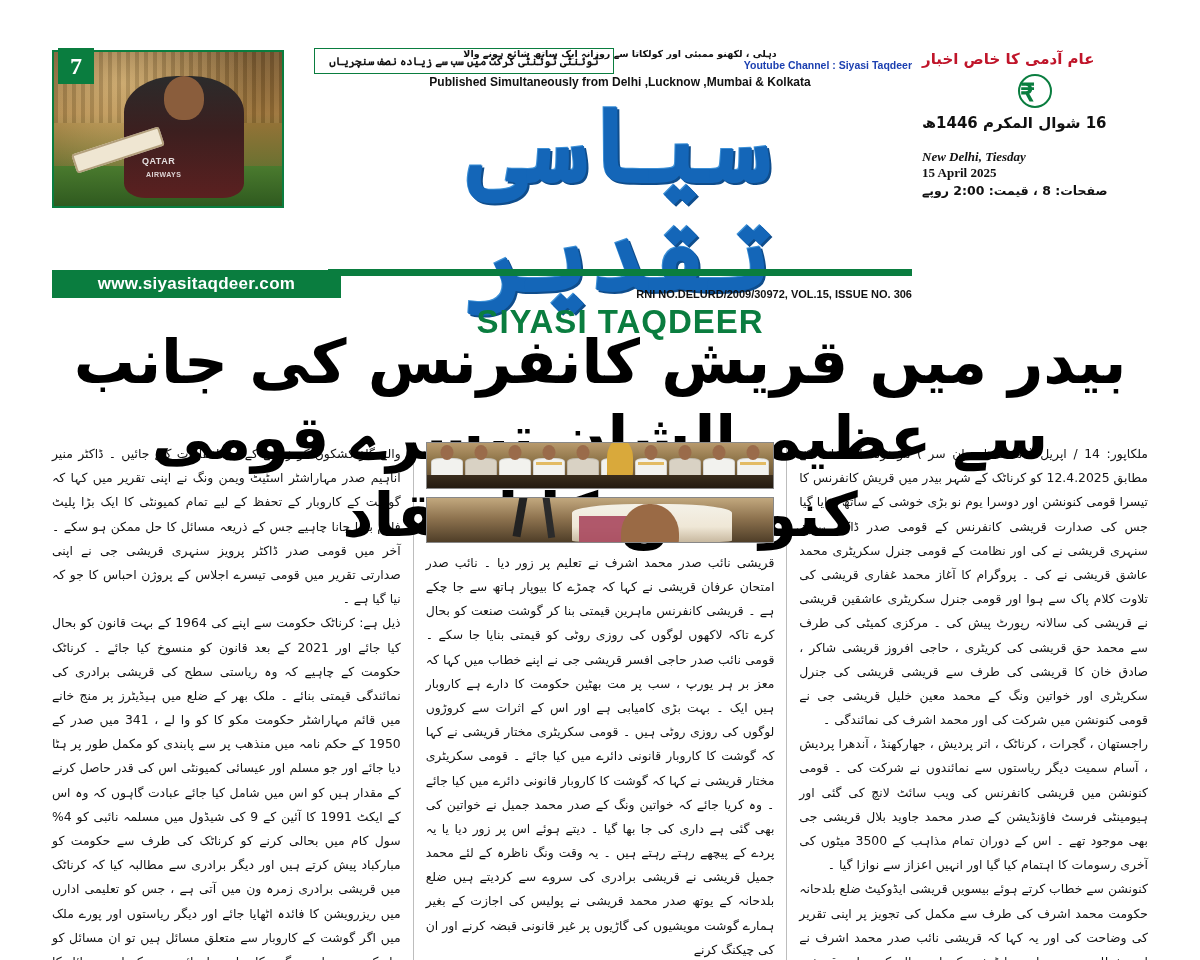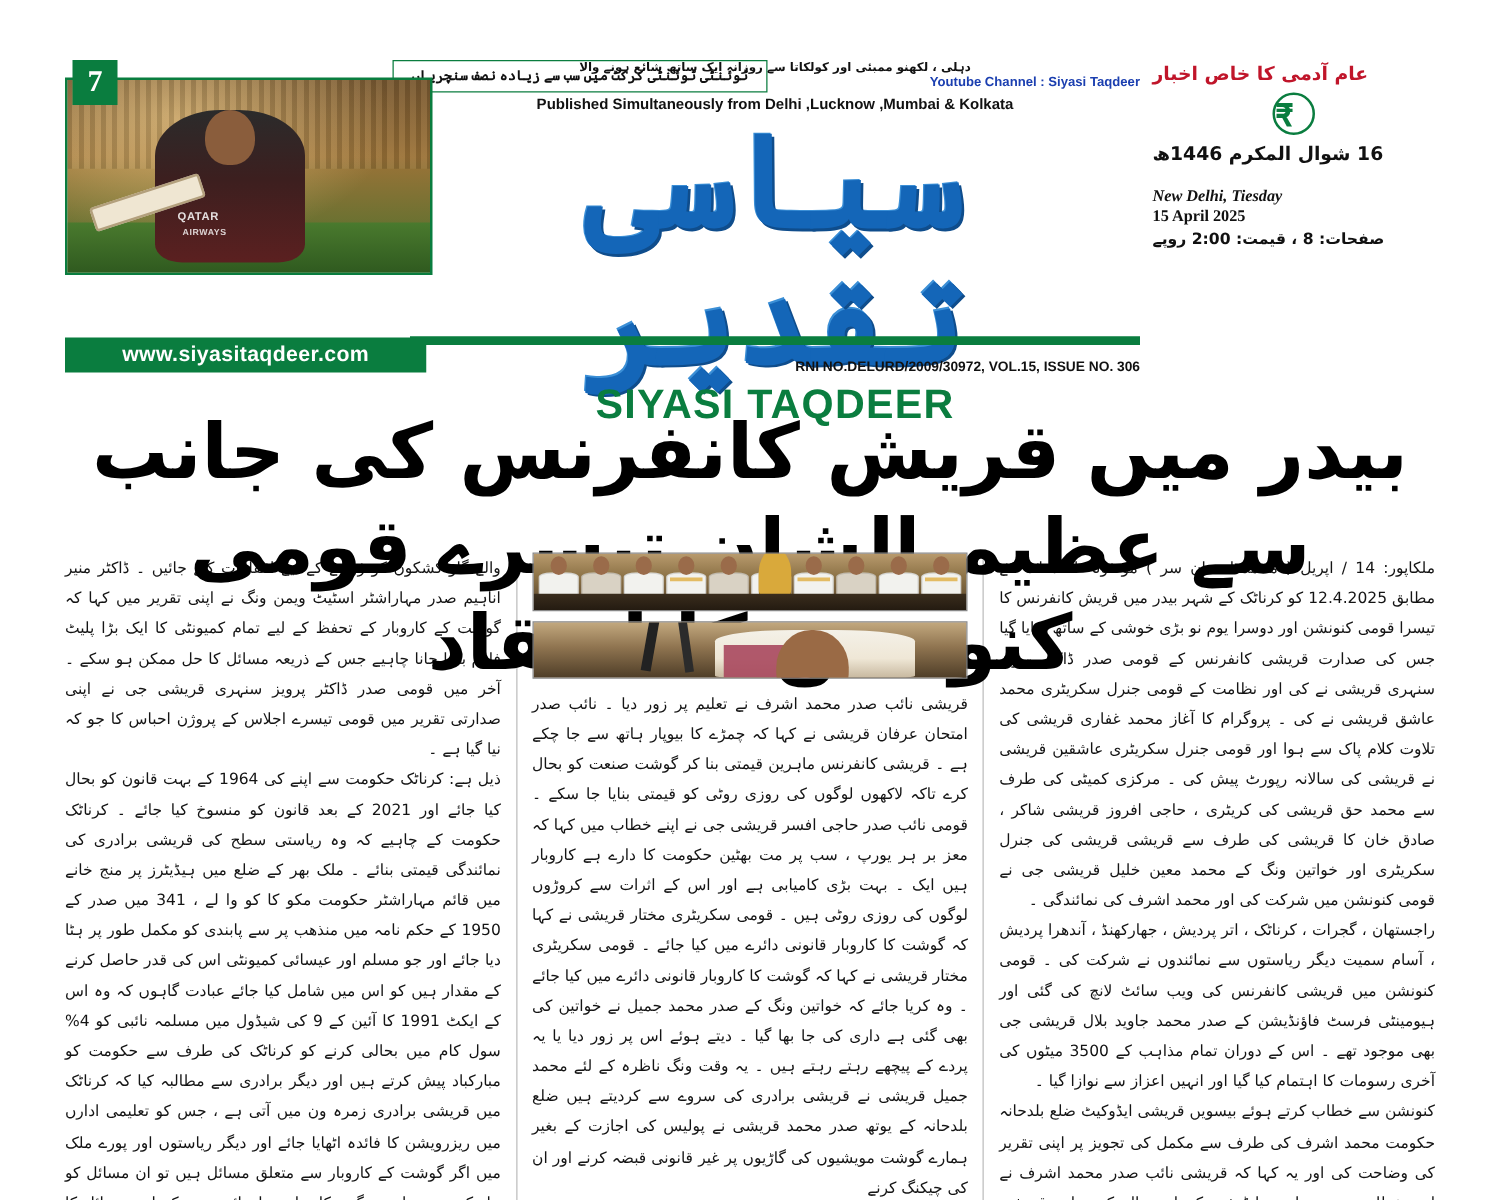--- a/index.html
+++ b/index.html
@@ -10,21 +10,21 @@
     font-family: "Liberation Serif", serif;
     color: #111;
     overflow: hidden;
   }
   .page { position: relative; width: 1200px; height: 960px; padding: 0; }
 
   
   .masthead { position: relative; height: 250px; margin: 48px 52px 0 52px; }
 
   .photo-box {
-    position: absolute; left: 0; top: 14px; width: 294px; height: 158px;
+    position: absolute; left: 0; top: 2px; width: 232px; height: 158px;
     border: 2px solid #0a7d3f;
     background: linear-gradient(165deg,#6a4a2d 0%, #8d6a3d 28%, #c08a3e 55%, #3d6b2b 85%);
     overflow: hidden;
   }
   .photo-box .sky { position:absolute; inset:0; background:
       radial-gradient(ellipse at 30% 20%, rgba(255,220,150,.55), rgba(0,0,0,0) 60%),
       linear-gradient(180deg,#7a5a32 0%,#9c7338 40%,#46702c 100%); }
   .photo-box .crowd { position:absolute; left:0; right:0; top:0; height:46%;
       background: repeating-linear-gradient(90deg, rgba(0,0,0,.18) 0 4px, rgba(255,255,255,.07) 4px 9px);
       opacity:.7; }

